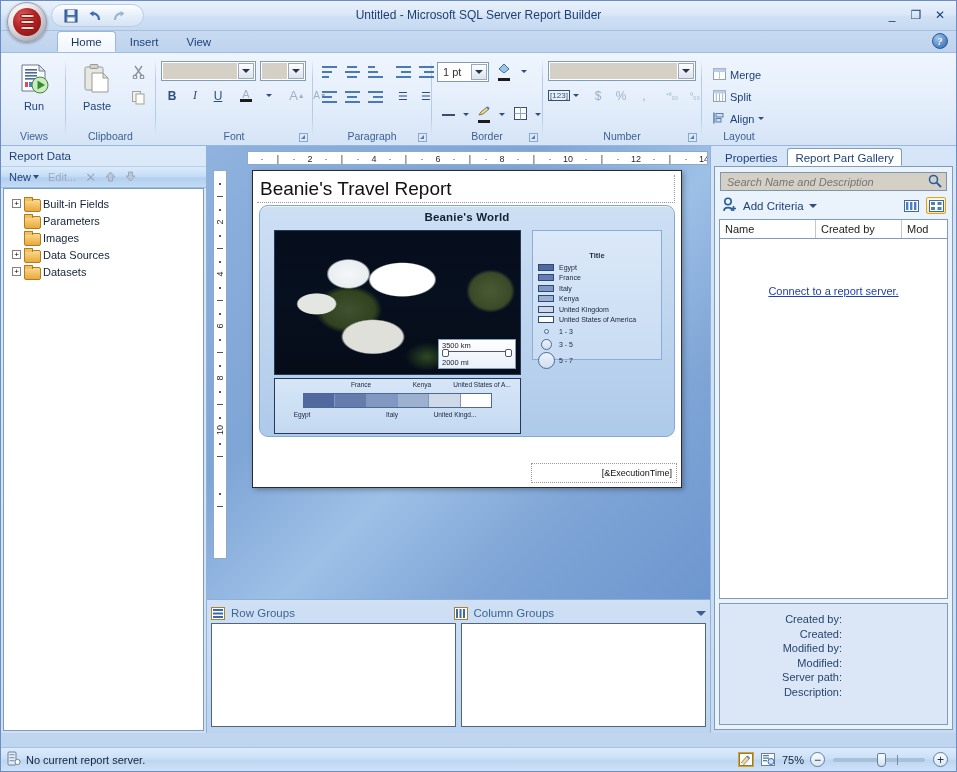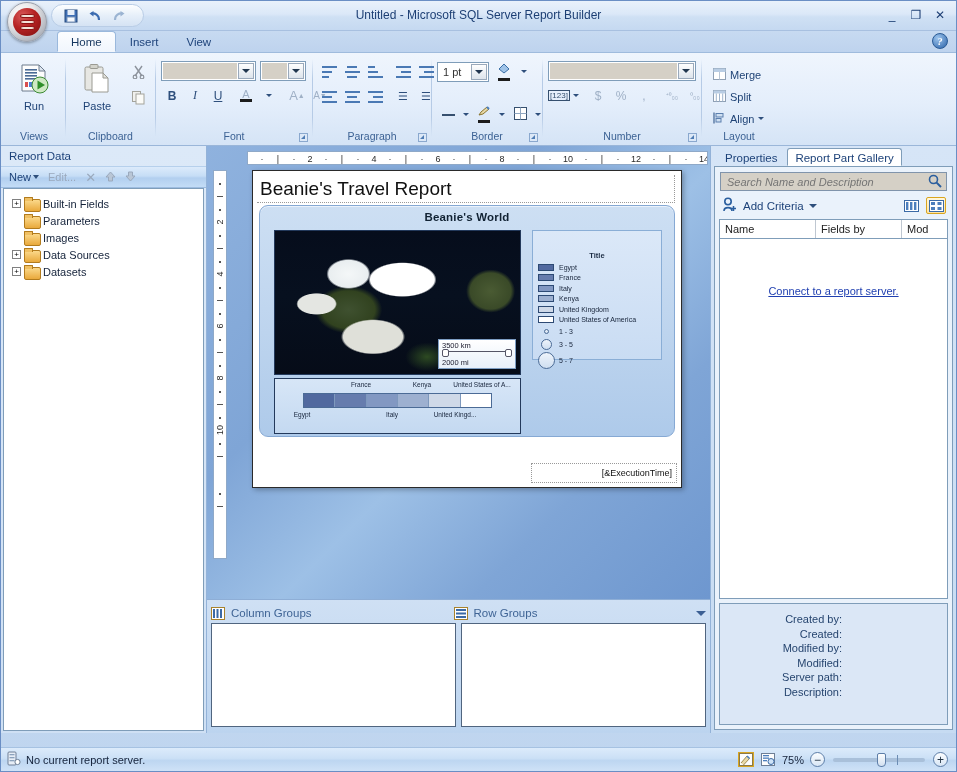--- a/index.html
+++ b/index.html
@@ -959,40 +959,40 @@
         </div>
       </div>
 
       <div class="groups">
         <div class="groups-head">
           <div class="gh" style="flex:1">
             <span class="gh-icon">
               <svg width="12" height="11" viewBox="0 0 12 11">
                   <rect x="0" y="0" width="12" height="11" fill="#fff"></rect>
                   <g fill="#3b6aa6">
+                    <rect x="1" y="1" width="10" height="2"></rect>
+                    <rect x="1" y="4.5" width="10" height="2"></rect>
+                    <rect x="1" y="8" width="10" height="2"></rect>
+                  </g>
+                </svg>
+            </span>
+            <span>Row Groups</span>
+          </div>
+          <div class="gh" style="flex:1">
+            <span class="gh-icon">
+              <svg width="12" height="11" viewBox="0 0 12 11">
+                  <rect x="0" y="0" width="12" height="11" fill="#fff"></rect>
+                  <g fill="#3b6aa6">
                     <rect x="1" y="1" width="2" height="9"></rect>
                     <rect x="4.5" y="1" width="2" height="9"></rect>
                     <rect x="8" y="1" width="2" height="9"></rect>
                   </g>
                 </svg>
             </span>
             <span>Column Groups</span>
-          </div>
-          <div class="gh" style="flex:1">
-            <span class="gh-icon">
-              <svg width="12" height="11" viewBox="0 0 12 11">
-                  <rect x="0" y="0" width="12" height="11" fill="#fff"></rect>
-                  <g fill="#3b6aa6">
-                    <rect x="1" y="1" width="10" height="2"></rect>
-                    <rect x="1" y="4.5" width="10" height="2"></rect>
-                    <rect x="1" y="8" width="10" height="2"></rect>
-                  </g>
-                </svg>
-            </span>
-            <span>Row Groups</span>
           </div>
           <div class="caret-down"></div>
         </div>
         <div class="groups-panes">
           <div class="gpane"></div>
           <div class="gpane"></div>
         </div>
       </div>
     </div>
 
@@ -1043,21 +1043,21 @@
                   <rect x="2" y="7" width="4" height="3"></rect>
                   <rect x="8.5" y="7" width="4" height="3"></rect>
                 </g>
               </svg>
           </span>
         </div>
 
         <div class="rp-grid">
           <div class="rp-gridhead">
             <div style="width:96px">Name</div>
-            <div style="width:86px">Fields by</div>
+            <div style="width:86px">Created by</div>
             <div style="flex:1;border-right:none">Mod</div>
           </div>
           <div class="rp-link">
             <a>Connect to a report server.</a>
           </div>
         </div>
 
         <div class="rp-meta">
           <div>Created by:</div>
           <div>Created:</div>

